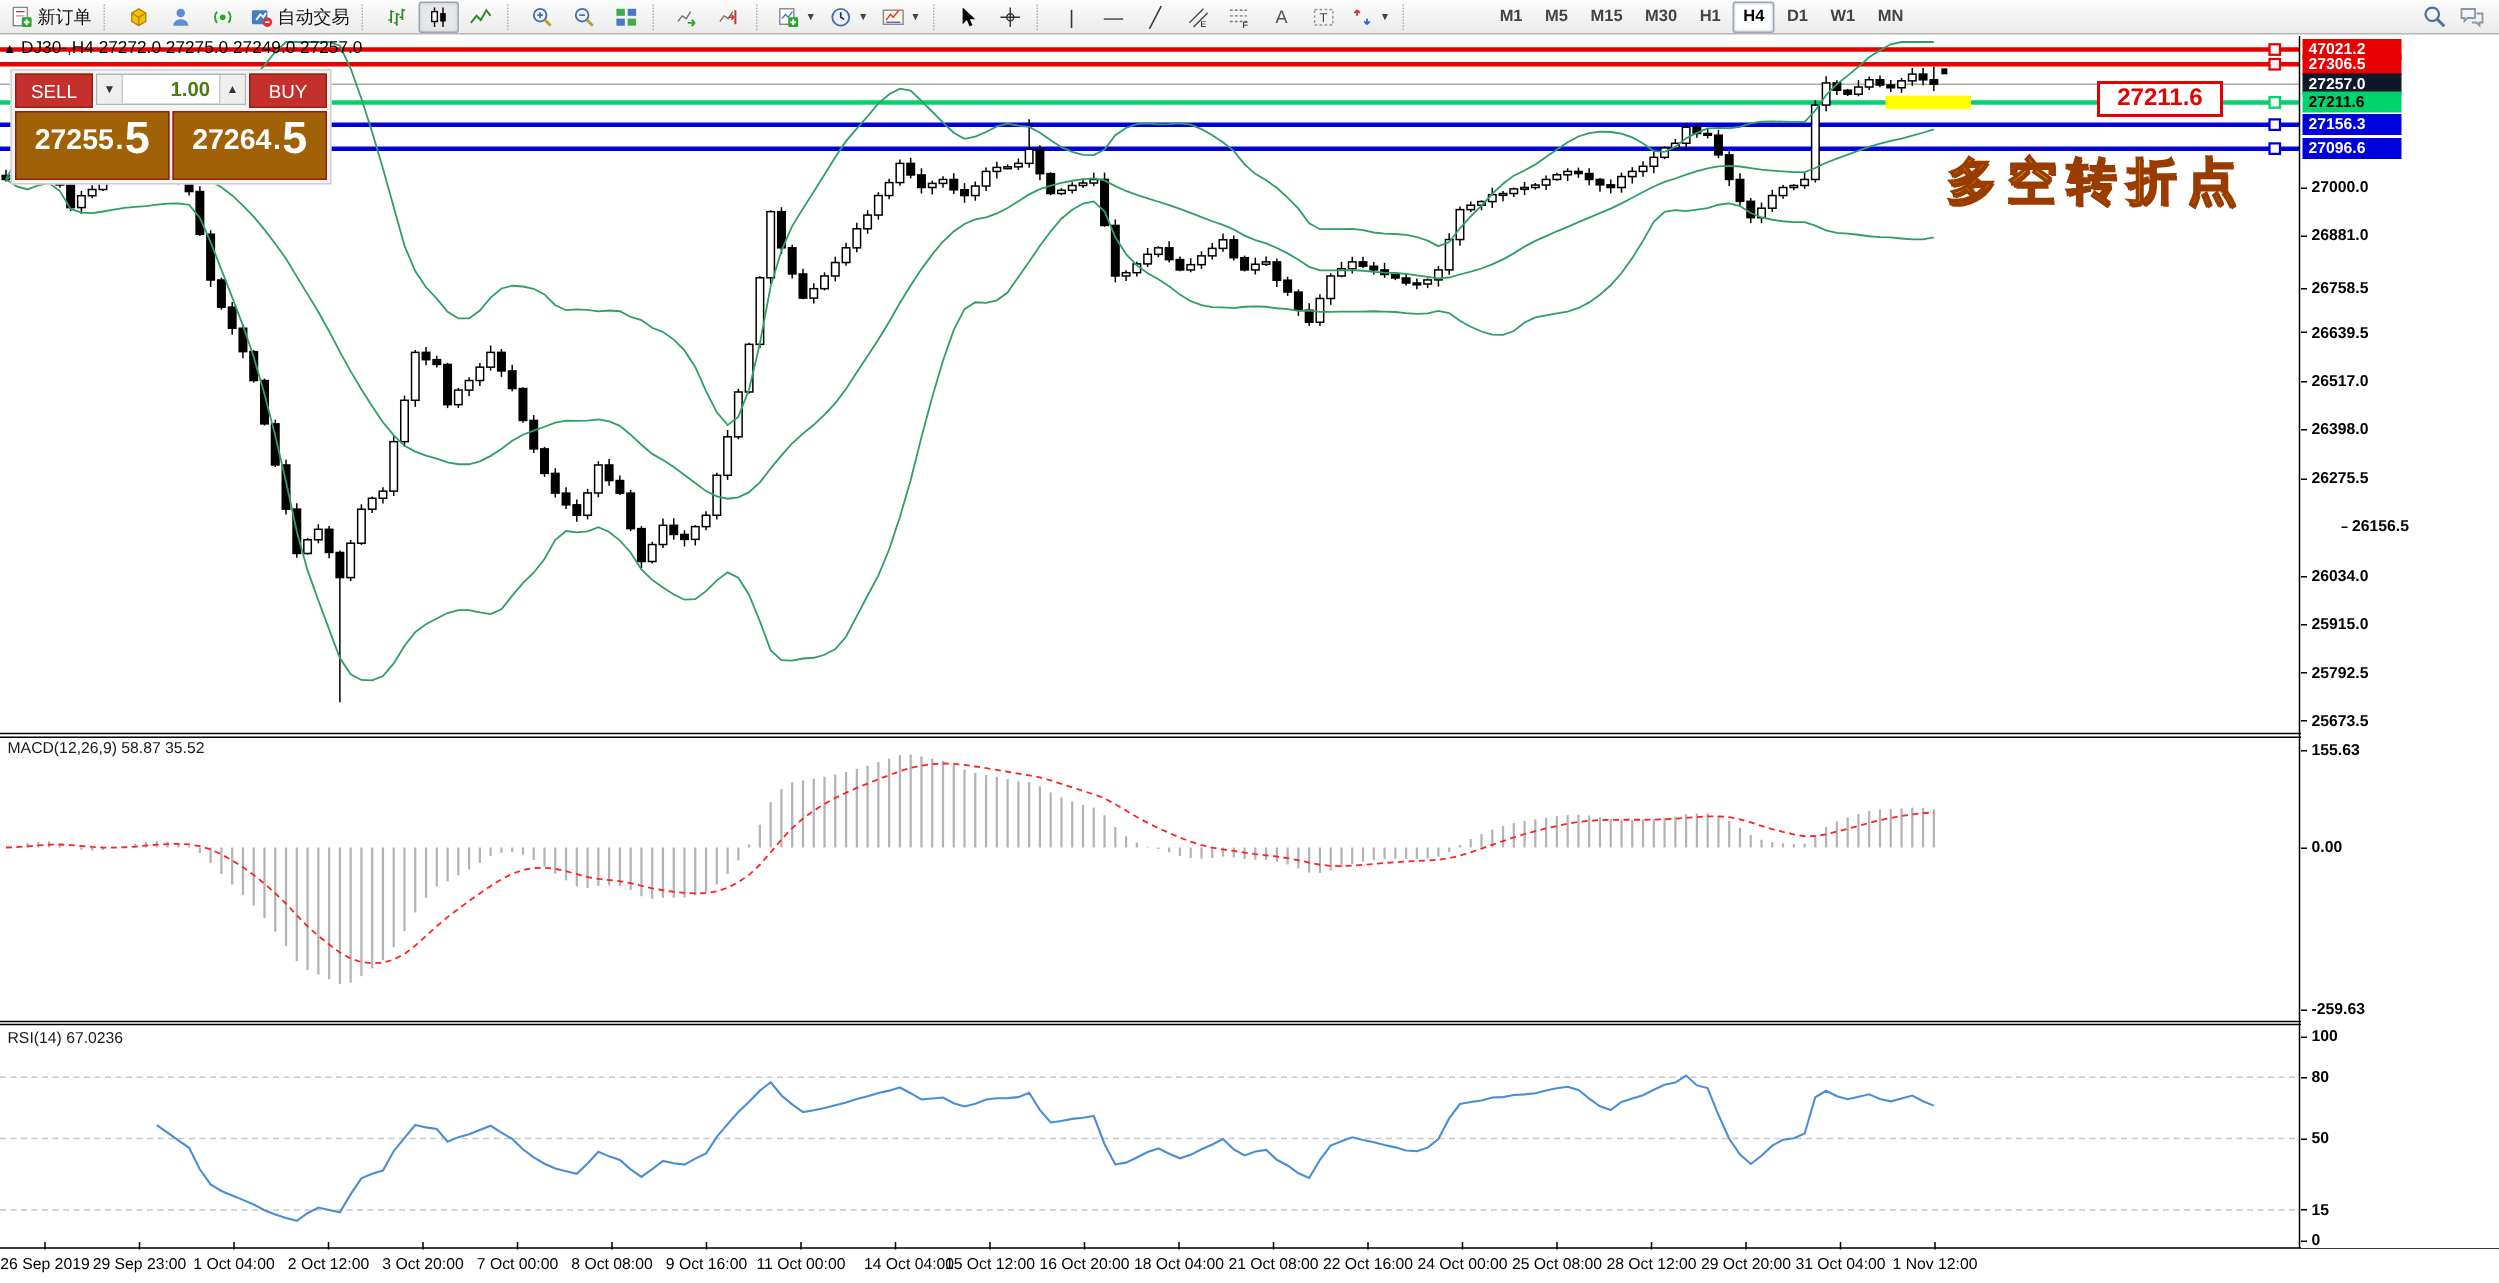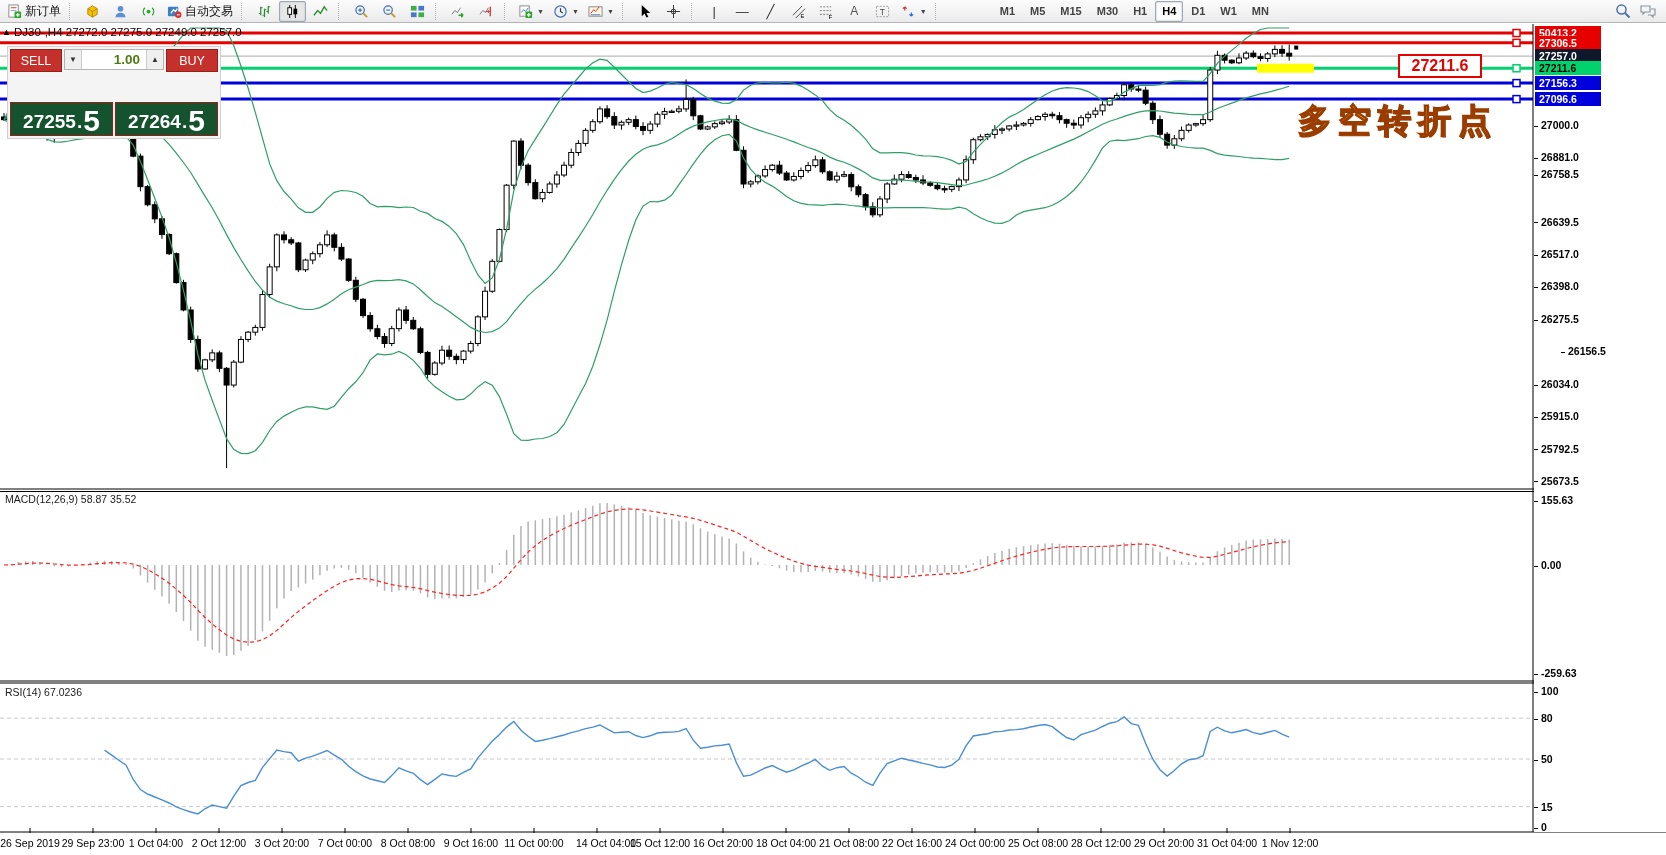--- a/index.html
+++ b/index.html
@@ -30,22 +30,22 @@
     border:1px solid #d0d0d0;padding:2px;box-sizing:border-box;}
   .ocp-row{display:flex;gap:2px;}
   .ocp-row.prices{margin-top:2px;}
   .ocp-btn{flex:0 0 50px;height:21px;background:#c4302b;border:1px solid #962018;color:#fff;
     font-size:12.5px;display:flex;align-items:center;justify-content:center;}
   .stepper{flex:1;display:flex;height:21px;box-sizing:border-box;background:#fff;border:1px solid #b3b3b3;}
   .step-btn{width:16px;background:#efefef;color:#333;font-size:8px;display:flex;align-items:center;justify-content:center;}
   .step-btn.down{border-right:1px solid #ccc;}
   .step-btn.up{border-left:1px solid #ccc;}
   .vol{flex:1;font-size:13.5px;color:#4d7c0f;text-align:right;padding:2px 6px 0 0;font-weight:bold;}
-  .pbox{flex:1;height:32px;background:#14532d;border:1px solid #962018;color:#fff;
-    display:flex;align-items:flex-end;justify-content:center;padding-bottom:0px;margin-top:28px;}
+  .pbox{flex:1;height:32px;background:#a16207;border:1px solid #962018;color:#fff;
+    display:flex;align-items:flex-end;justify-content:center;padding-bottom:12px;}
   .pmain{font-size:19px;font-weight:bold;line-height:27px;}
   .pdot{font-size:19px;font-weight:bold;line-height:27px;margin:0 1px;}
   .ppip{font-size:30px;font-weight:bold;line-height:29px;}
   
   .price-tag{position:absolute;left:1398px;top:54px;width:80px;height:20px;z-index:8;background:#fff;
     border:2px solid #e60000;color:#e60000;font-size:16px;font-weight:bold;text-align:center;line-height:19px;}
   .note-text{position:absolute;left:1298px;top:99px;z-index:8;font-size:33px;font-weight:bold;letter-spacing:7px;
     color:#ffd800;-webkit-text-stroke:1.3px #9a3c00;text-shadow:1px 1px 0 #9a3c00;white-space:nowrap;}
   
   #price-scale{position:absolute;left:1534px;top:24px;width:132px;height:808px;z-index:5;background:#fff;}
@@ -896,39 +896,39 @@
 
 <div class="price-tag">27211.6</div>
 <div class="note-text">多空转折点</div>
 
 <div class="pane-label macd">MACD(12,26,9) 58.87 35.52</div>
 <div class="pane-label rsi">RSI(14) 67.0236</div>
 
 <div id="price-scale">
     <div class="ptick" style="top: 95px;"><span class="dash"></span>27000.0</div>
     <div class="ptick" style="top: 126.903px;"><span class="dash"></span>26881.0</div>
-    <div class="ptick" style="top: 144px;"><span class="dash"></span>26758.5</div>
+    <div class="ptick" style="top: 162px;"><span class="dash"></span>26758.5</div>
     <div class="ptick" style="top: 191.649px;"><span class="dash"></span>26639.5</div>
     <div class="ptick" style="top: 224.491px;"><span class="dash"></span>26517.0</div>
     <div class="ptick" style="top: 256.394px;"><span class="dash"></span>26398.0</div>
     <div class="ptick" style="top: 289.236px;"><span class="dash"></span>26275.5</div>
     <div class="ptick" style="top: 321.139px; padding-left: 27px;"><span class="dash"></span>26156.5</div>
     <div class="ptick" style="top: 353.981px;"><span class="dash"></span>26034.0</div>
     <div class="ptick" style="top: 385.885px;"><span class="dash"></span>25915.0</div>
     <div class="ptick" style="top: 418.727px;"><span class="dash"></span>25792.5</div>
     <div class="ptick" style="top: 450.63px;"><span class="dash"></span>25673.5</div>
     <div class="ptick" style="top: 469.993px;"><span class="dash"></span>155.63</div>
     <div class="ptick" style="top: 535px;"><span class="dash"></span>0.00</div>
     <div class="ptick" style="top: 643.447px;"><span class="dash"></span>-259.63</div>
     <div class="ptick" style="top: 661px;"><span class="dash"></span>100</div>
     <div class="ptick" style="top: 688.2px;"><span class="dash"></span>80</div>
     <div class="ptick" style="top: 729px;"><span class="dash"></span>50</div>
     <div class="ptick" style="top: 776.6px;"><span class="dash"></span>15</div>
     <div class="ptick" style="top: 797px;"><span class="dash"></span>0</div>
-    <div class="chip" style="top: 2.0429px; background: rgb(230, 0, 0); color: rgb(255, 255, 255);">50413.2</div>
+    <div class="chip" style="top: 2.0429px; background: rgb(230, 0, 0); color: rgb(255, 255, 255);">47021.2</div>
     <div class="chip" style="top: 11.8284px; background: rgb(230, 0, 0); color: rgb(255, 255, 255);">27306.5</div>
     <div class="chip" style="top: 25.0992px; background: #0f172a; color: rgb(255, 255, 255);">27257.0</div>
     <div class="chip" style="top: 37.2708px; background: rgb(0, 210, 110); color: rgb(0, 0, 0);">27211.6</div>
     <div class="chip" style="top: 52.0965px; background: rgb(0, 0, 220); color: rgb(255, 255, 255);">27156.3</div>
     <div class="chip" style="top: 68.1019px; background: rgb(0, 0, 220); color: rgb(255, 255, 255);">27096.6</div>
   </div>
 <div id="time-axis">
     <div class="tlabel" style="left: 30px;">26 Sep 2019</div>
     <div class="tlabel" style="left: 93px;">29 Sep 23:00</div>
     <div class="tlabel" style="left: 156px;">1 Oct 04:00</div>

